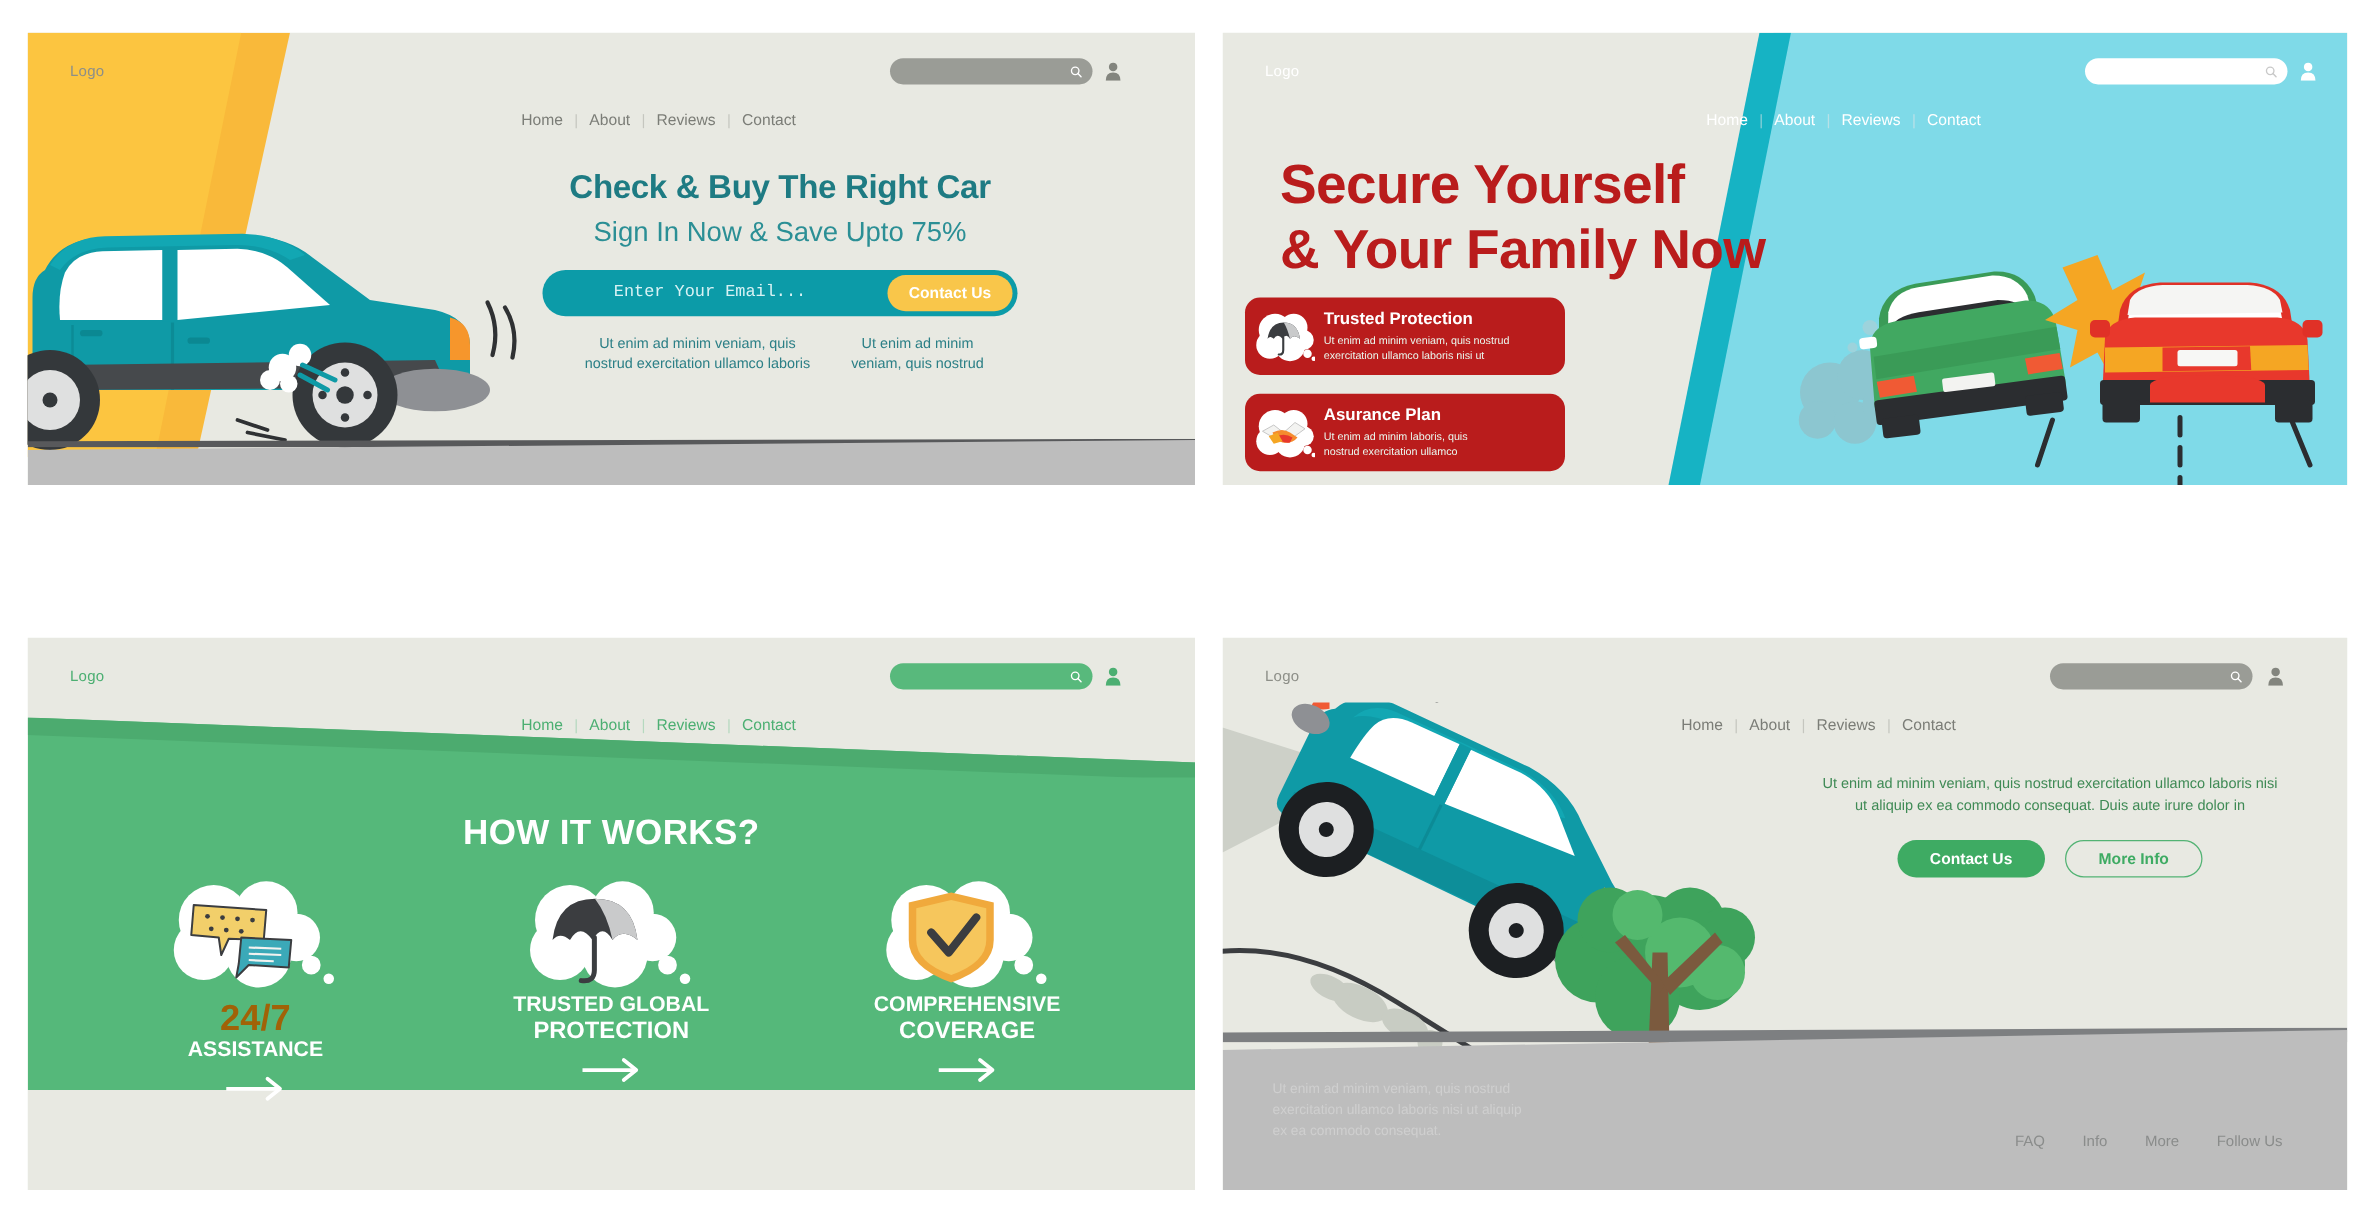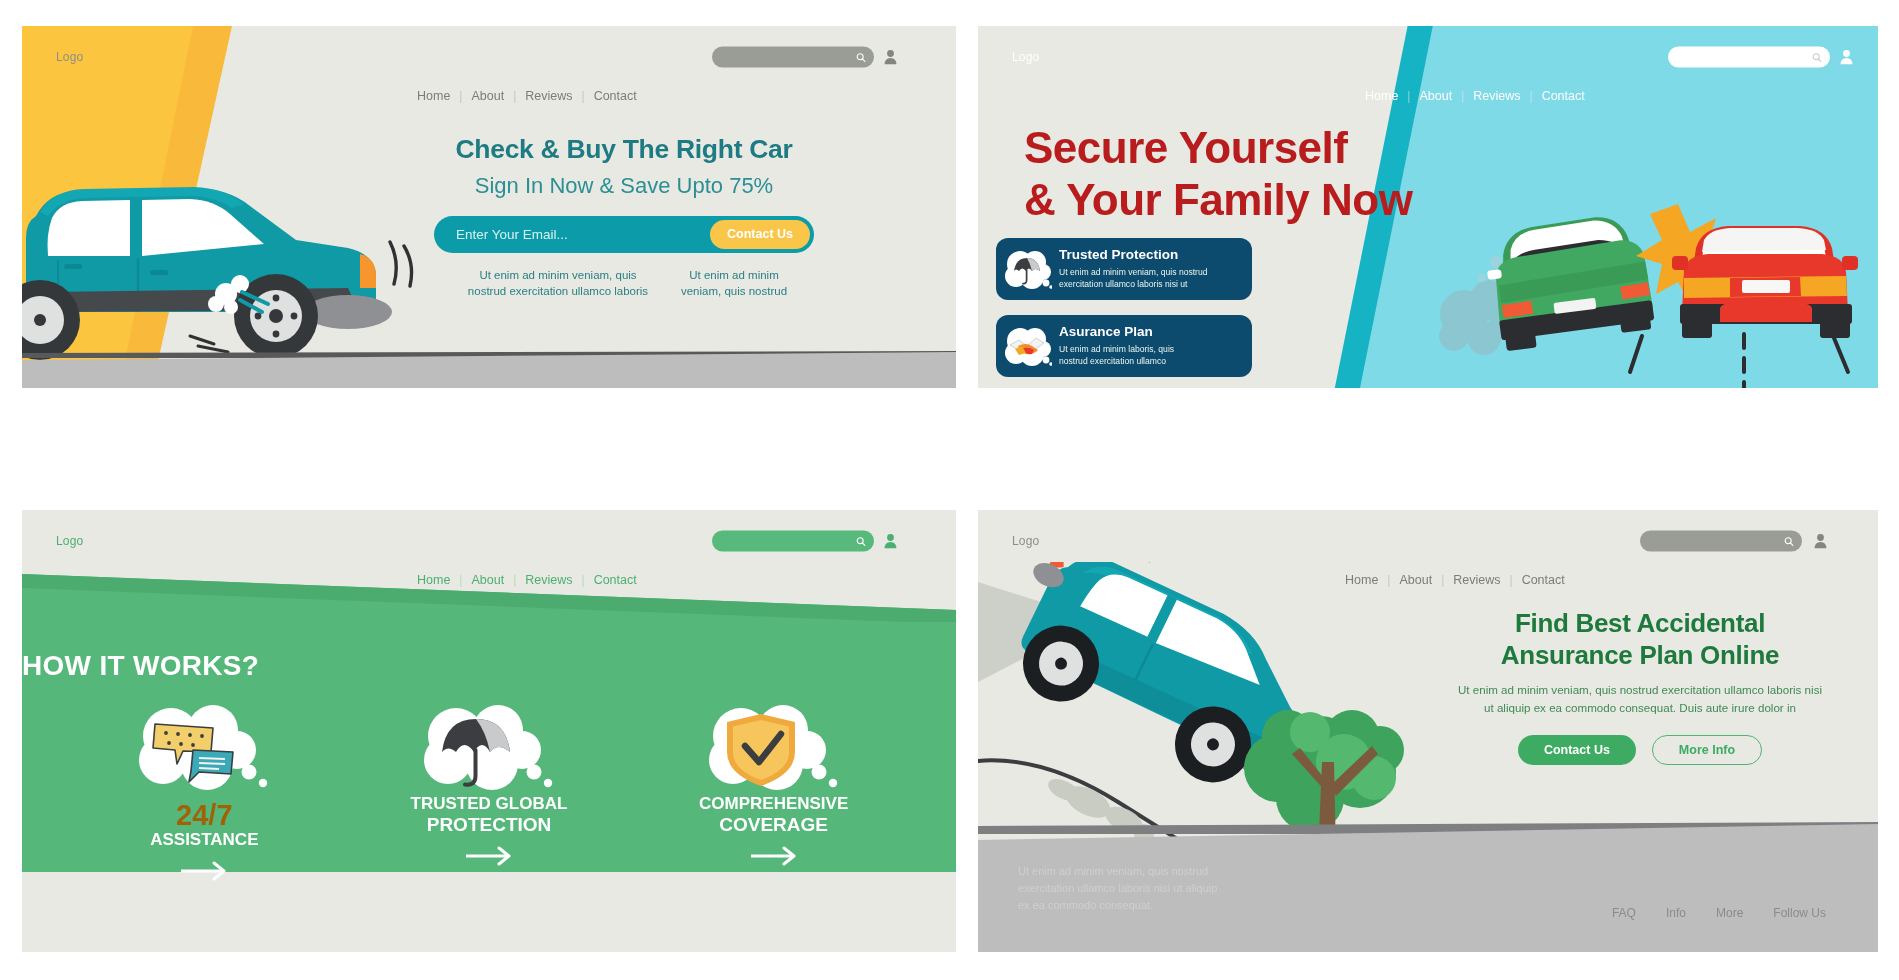--- a/index.html
+++ b/index.html
@@ -119,21 +119,21 @@
     letter-spacing:-.3px;
   }
   .p1-sub { font-size: 22px; color:#2b8f95; margin-top:7px; font-weight:400; }
   .p1-form {
     margin-top: 17px; height: 37px; background:#0c9ba8;
     border-radius: 19px; display:flex; align-items:center;
     padding: 0 4px 0 22px;
   }
   .p1-email {
     flex:1; background:transparent; border:none; outline:none;
-    color:#ffffff; font-size:13.5px; font-family:Liberation Sans, sans-serif;
+    color:#ffffff; font-size:13.5px; font-family:Liberation Mono, monospace;margin-left:35px;
   }
   .p1-email::placeholder { color:#d8f2f4; }
   .p1-cta {
     background:#f9c council; background:#f9c64a; color:#ffffff; border:none;
     border-radius: 16px; height: 29px; padding: 0 17px;
     font-size: 12.5px; font-weight:700; cursor:pointer;
     font-family:inherit; white-space:nowrap;
   }
   .p1-notes { display:flex; gap:24px; margin-top:14px; justify-content:center; }
   .p1-note { font-size:11.5px; color:#2b7f86; line-height:1.45; }
@@ -151,21 +151,21 @@
     background:#16b3c4;
     clip-path: polygon(16% 0, 20.5% 0, 7.5% 100%, 3% 100%);
   }
   .p2-heading {
     position:absolute; left:46px; top:96px; z-index:10;
     font-size: 44px; font-weight:700; color:#b91c1c; line-height:1.18;
     letter-spacing:-.5px;
   }
   .p2-cards { position:absolute; left:18px; top:212px; z-index:10; }
   .p2-card {
-    width: 256px; height: 62px; background:#0c4a6e; border-radius: 12px;
+    width: 256px; height: 62px; background:#b91c1c; border-radius: 12px;
     display:flex; align-items:center; padding-left: 6px; margin-bottom: 15px;
     position:relative;
   }
   .p2-bubble {
     width: 50px; height: 44px; position:relative; flex:none; margin-right:7px;
   }
   .p2-card-txt { padding-right: 10px; }
   .p2-card-title { font-size: 13.5px; font-weight:700; color:#ffffff; line-height:1.1; }
   .p2-card-desc { font-size: 8.6px; color:#eaf7ee; line-height:1.4; margin-top:3px; }
   .p2-cars { position:absolute; right:10px; top:170px; width:430px; height:200px; z-index:8; }
@@ -175,21 +175,21 @@
     position:absolute; left:0; top:52px; width:100%; height:310px;
     background:#55b87a;
     clip-path: polygon(0 12px, 100% 48px, 100% 100%, 0 100%);
   }
   .p3-green-dark {
     position:absolute; left:0; top:52px; width:100%; height:60px;
     background:#4cab6f;
     clip-path: polygon(0 12px, 100% 48px, 100% 62px, 0 26px);
   }
   .p3-title {
-    position:absolute; left:0; right:0; top:140px; text-align:left;
+    position:absolute; left:0; right:0; top:140px; text-align:center;
     font-size: 28px; font-weight:700; color:#ffffff; letter-spacing:.3px;
     z-index:10;
   }
   .p3-cols {
     position:absolute; left:40px; right:40px; top:192px;
     display:flex; justify-content:space-around; z-index:10;
   }
   .p3-col { width: 270px; text-align:center; position:relative; }
   .p3-cloud { width: 150px; height: 92px; margin: 0 auto; position:relative; }
   .p3-big { font-size: 29px; font-weight:700; color:#a16207; margin-top:6px; line-height:1.05; }
@@ -712,24 +712,20 @@
       </div>
       <div class="avatar-ic">
         <svg viewBox="0 0 13 15" width="13" height="15">
             <circle cx="6.5" cy="4" r="3.4" fill="currentColor"></circle>
             <path d="M0.6 15 Q0.6 8.4 6.5 8.4 Q12.4 8.4 12.4 15 Z" fill="currentColor"></path>
           </svg>
       </div>
     </div>
 
     <div class="p4-content">
-      <div class="p4-title">
-        <span>Find Best Accidental</span><br>
-        <span>Ansurance Plan Online</span>
-      </div>
       <div class="p4-desc">Ut enim ad minim veniam, quis nostrud exercitation ullamco laboris nisi ut aliquip ex ea commodo consequat. Duis aute irure dolor in</div>
       <div class="p4-btns">
         <button class="p4-btn-fill">Contact Us</button>
         <button class="p4-btn-out">More Info</button>
       </div>
     </div>
 
     <div class="p4-flinks">
       <a>FAQ</a>
       <a>Info</a>

